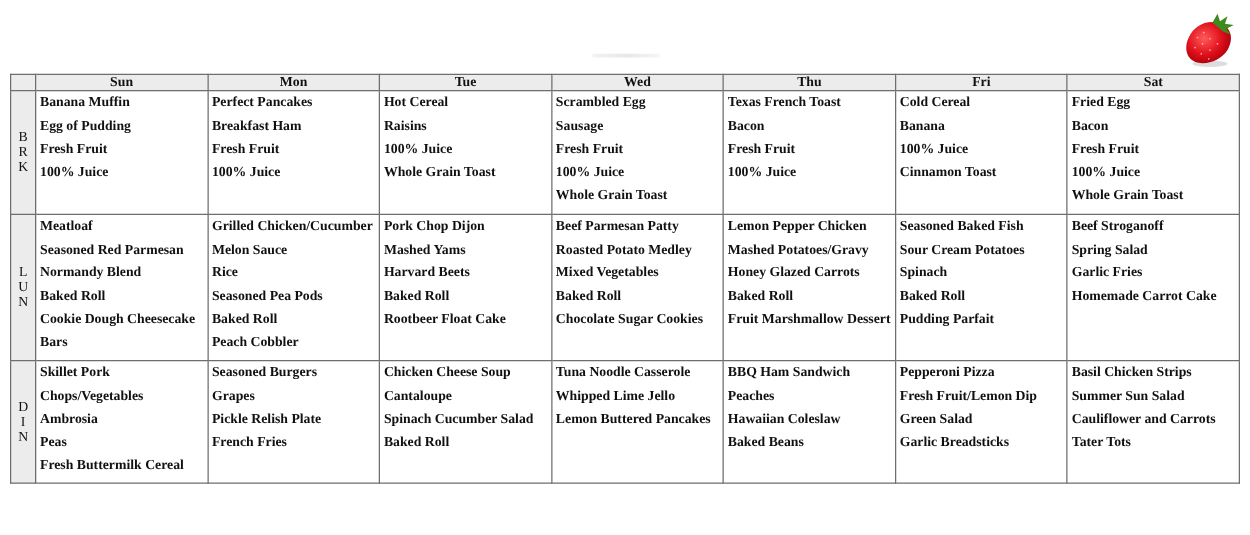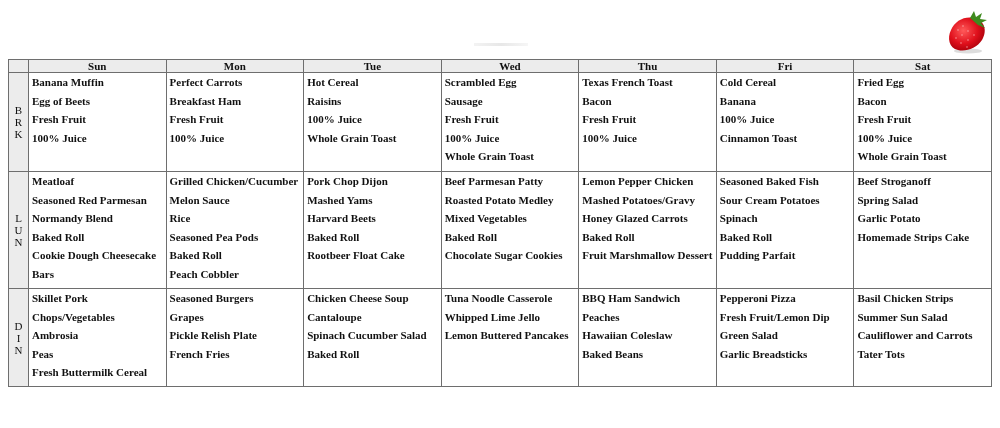--- a/index.html
+++ b/index.html
@@ -76,26 +76,26 @@
   </thead>
   <tbody id="menu-body">
       <tr class="brk">
         <td class="label">
           <span>B</span>
           <span>R</span>
           <span>K</span>
         </td>
         <td class="cell">
           <div class="item">Banana Muffin</div>
-          <div class="item">Egg of Beets</div>
-          <div class="item">Fresh Fruit</div>
-          <div class="item">100% Juice</div>
-        </td>
-        <td class="cell">
-          <div class="item">Perfect Carrots</div>
+          <div class="item">Egg of Pudding</div>
+          <div class="item">Fresh Fruit</div>
+          <div class="item">100% Juice</div>
+        </td>
+        <td class="cell">
+          <div class="item">Perfect Pancakes</div>
           <div class="item">Breakfast Ham</div>
           <div class="item">Fresh Fruit</div>
           <div class="item">100% Juice</div>
         </td>
         <td class="cell">
           <div class="item">Hot Cereal</div>
           <div class="item">Raisins</div>
           <div class="item">100% Juice</div>
           <div class="item">Whole Grain Toast</div>
         </td>
@@ -172,22 +172,22 @@
         <td class="cell">
           <div class="item">Seasoned Baked Fish</div>
           <div class="item">Sour Cream Potatoes</div>
           <div class="item">Spinach</div>
           <div class="item">Baked Roll</div>
           <div class="item">Pudding Parfait</div>
         </td>
         <td class="cell">
           <div class="item">Beef Stroganoff</div>
           <div class="item">Spring Salad</div>
-          <div class="item">Garlic Potato</div>
-          <div class="item">Homemade Strips Cake</div>
+          <div class="item">Garlic Fries</div>
+          <div class="item">Homemade Carrot Cake</div>
         </td>
       </tr>
       <tr class="din">
         <td class="label">
           <span>D</span>
           <span>I</span>
           <span>N</span>
         </td>
         <td class="cell">
           <div class="item">Skillet Pork</div>

